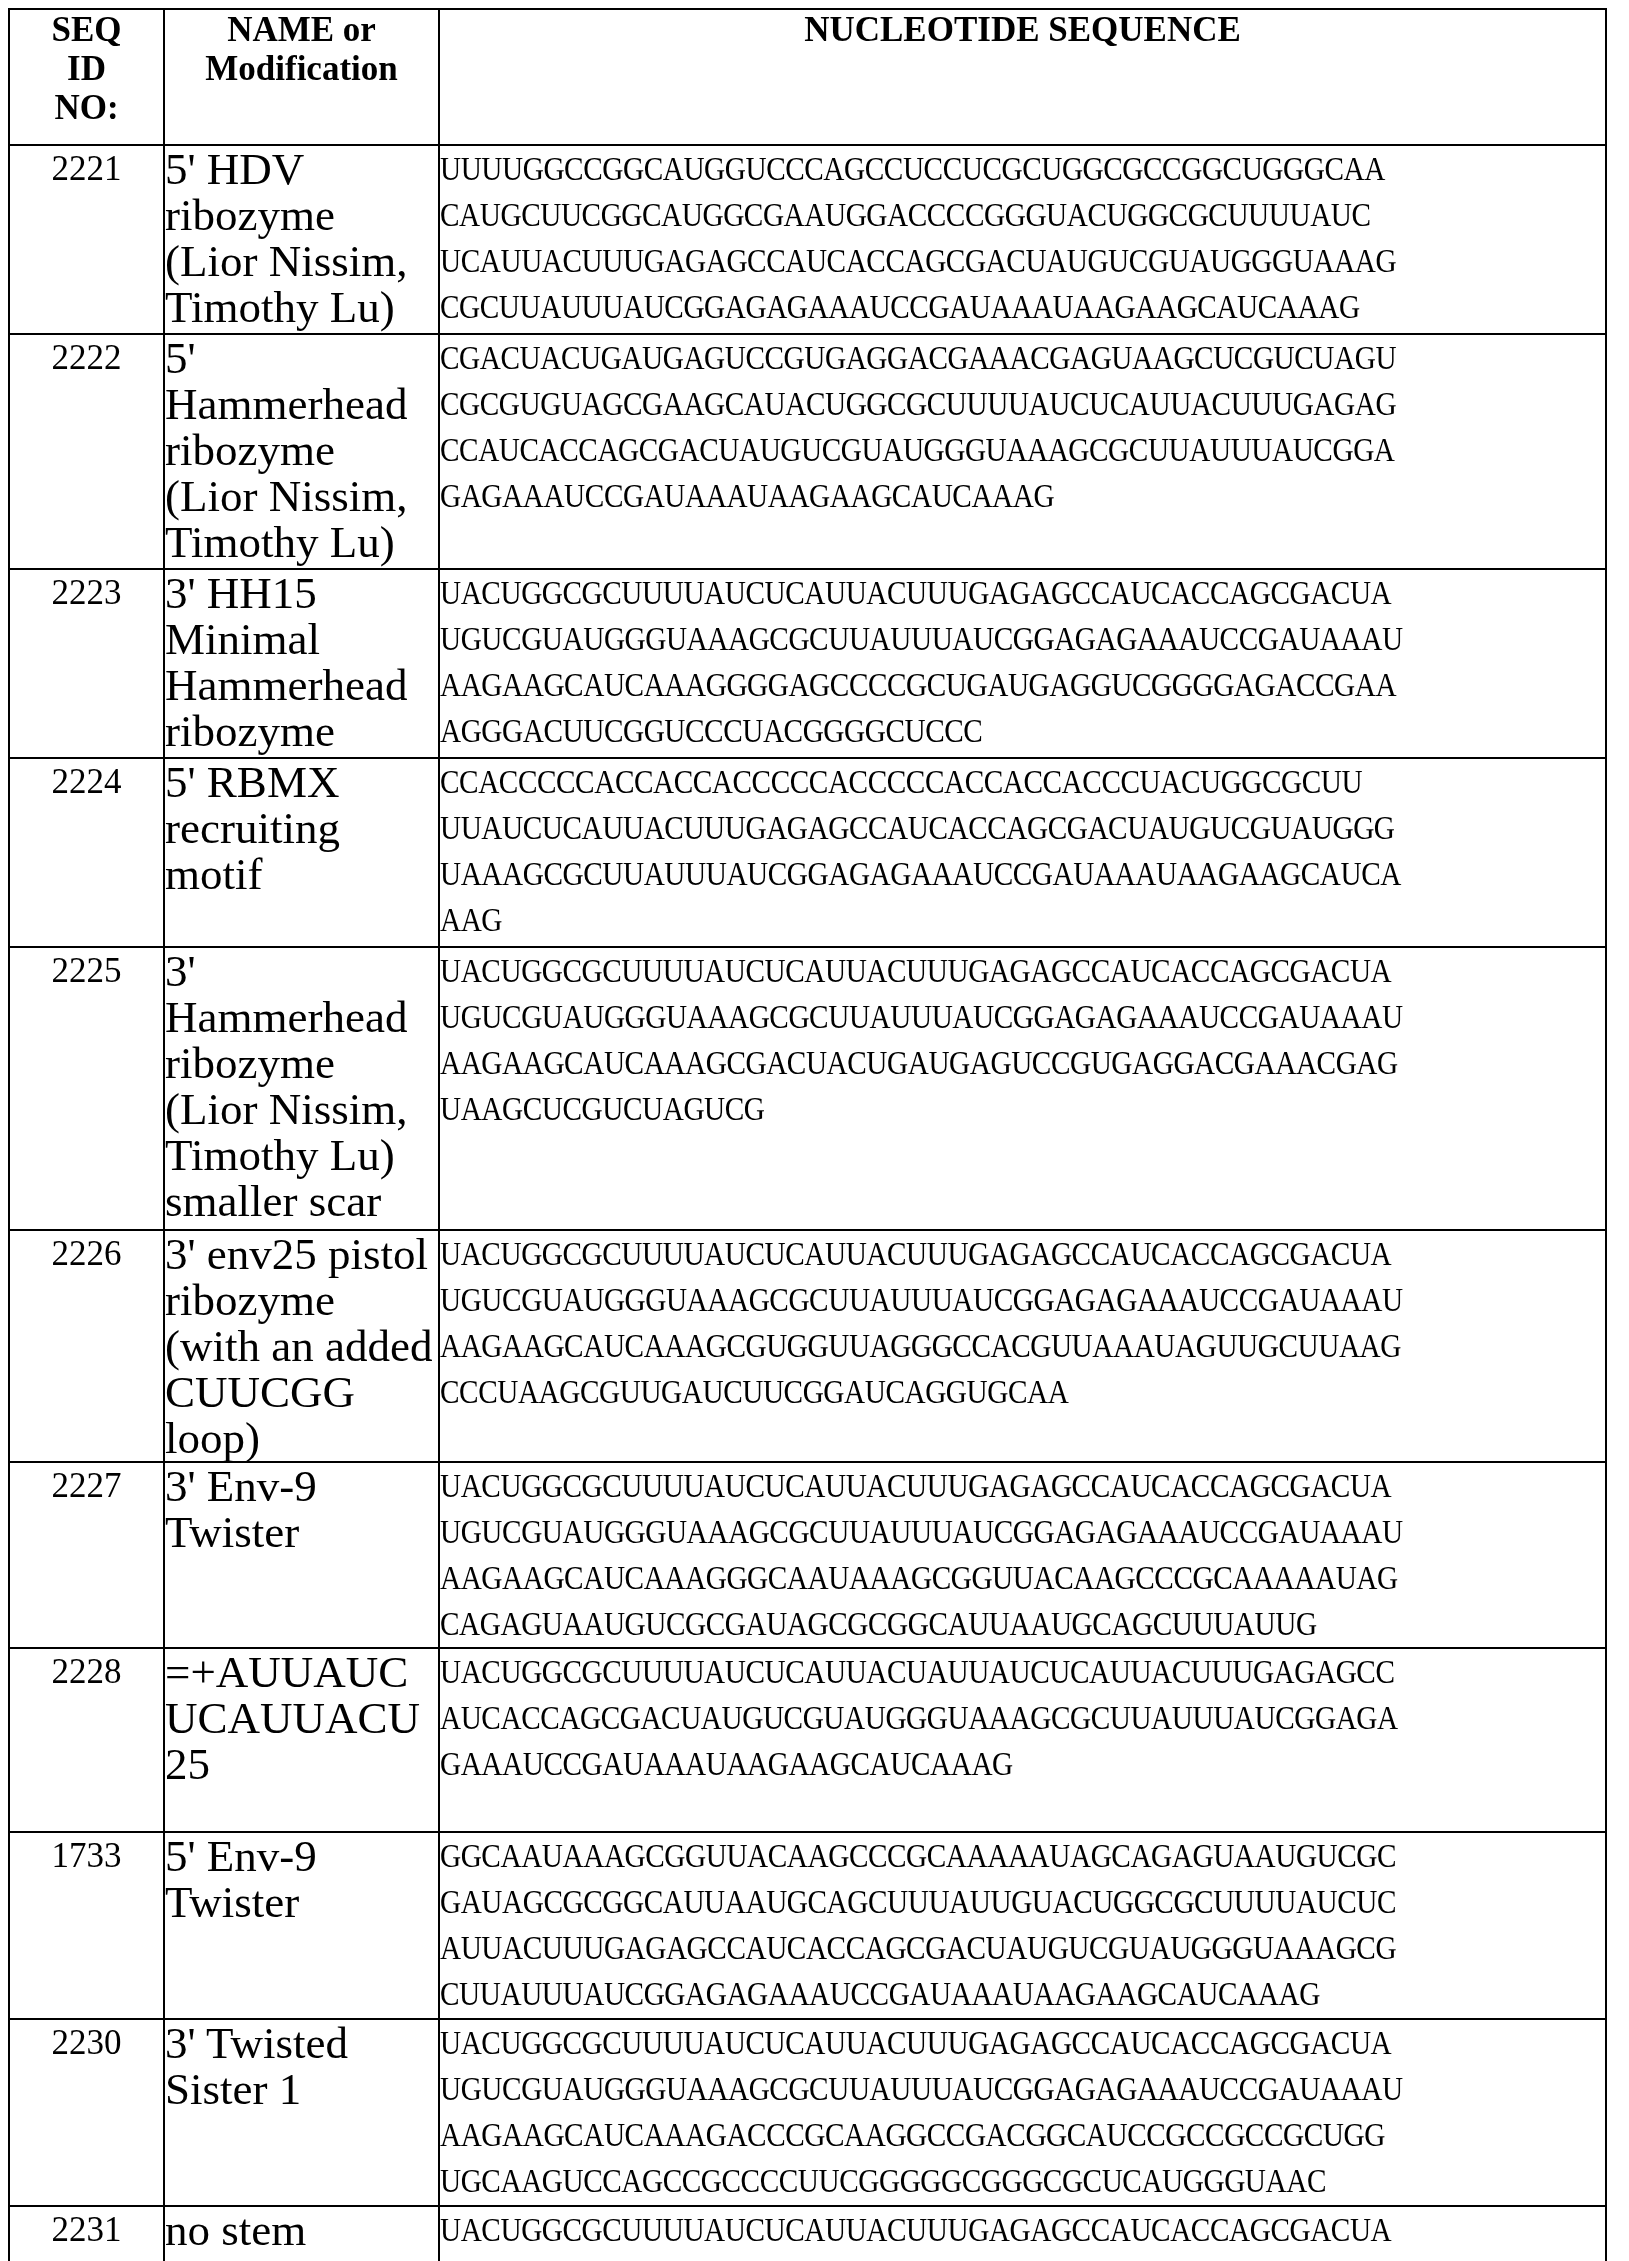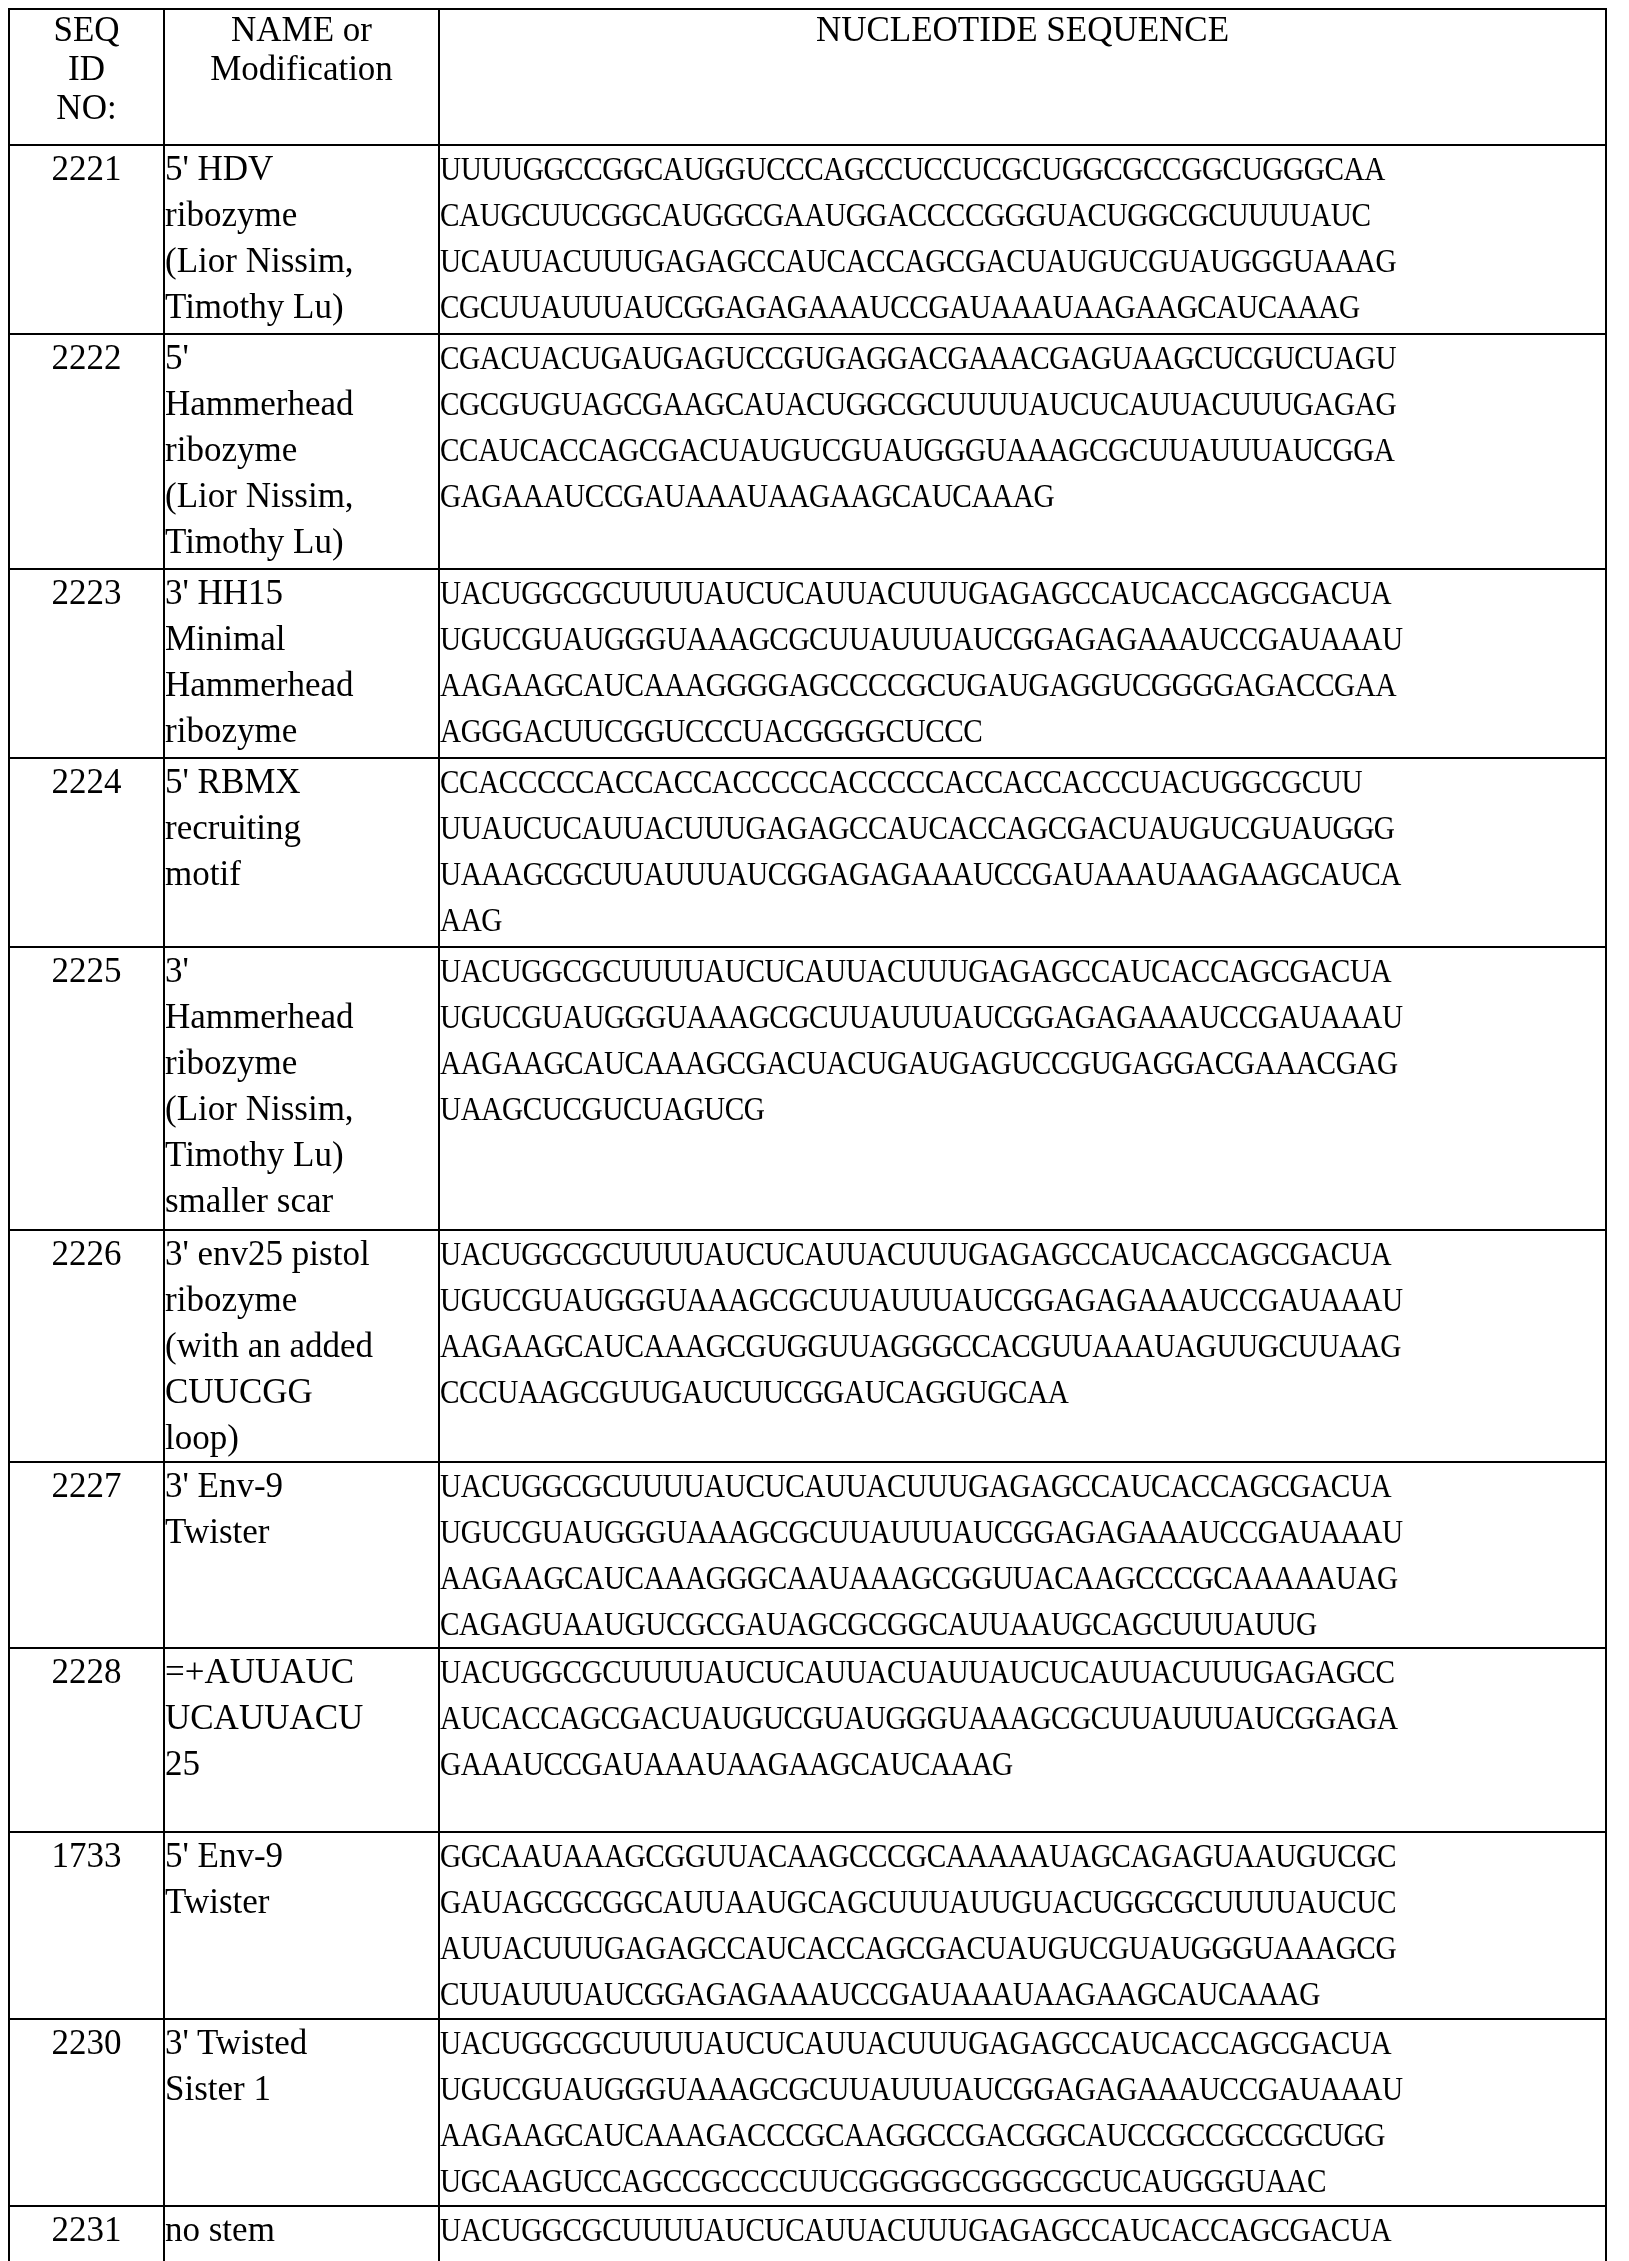--- a/index.html
+++ b/index.html
@@ -8,29 +8,29 @@
     position:absolute; left:8px; top:8px;
     width:1598px;
     border-collapse:collapse;
     table-layout:fixed;
   }
   table.seq td, table.seq th {
     border:2.4px solid #000;
     vertical-align:top;
     padding:0;
   }
-  th { font-weight:normal; font-size:35px; line-height:39px; text-align:center; }
+  th { font-weight:bold; font-size:35px; line-height:39px; text-align:center; }
   th.c1 { padding-top:4.9px; }
   th.c2 { padding-top:29px; }
   th.c3 { padding-top:1.6px; }
   col.c1 { width:155px; }
   col.c2 { width:275px; }
   col.c3 { width:1167px; }
   td.id { text-align:center; font-size:35px; line-height:46px; padding-top:0px;margin-top:48px; }
-  td.name { font-size:35px; line-height:46px; padding-left:15.4px; padding-right:4.9px; white-space:pre-line; }
+  td.name { font-size:45px; line-height:46px; padding-left:15.4px; padding-right:4.9px; white-space:pre-line; }
   td.seqcell { font-size:34px; line-height:46px; padding-left:15.4px; padding-top:3.2px; white-space:pre-line; letter-spacing:-0.5px;margin-top:18px; }
   .seqtext { display:block; transform:scaleX(0.86); transform-origin:left top; width:116%; }
 </style>
 </head>
 <body>
 
 <table class="seq">
   <colgroup>
     <col class="c1">
       <col class="c2">

